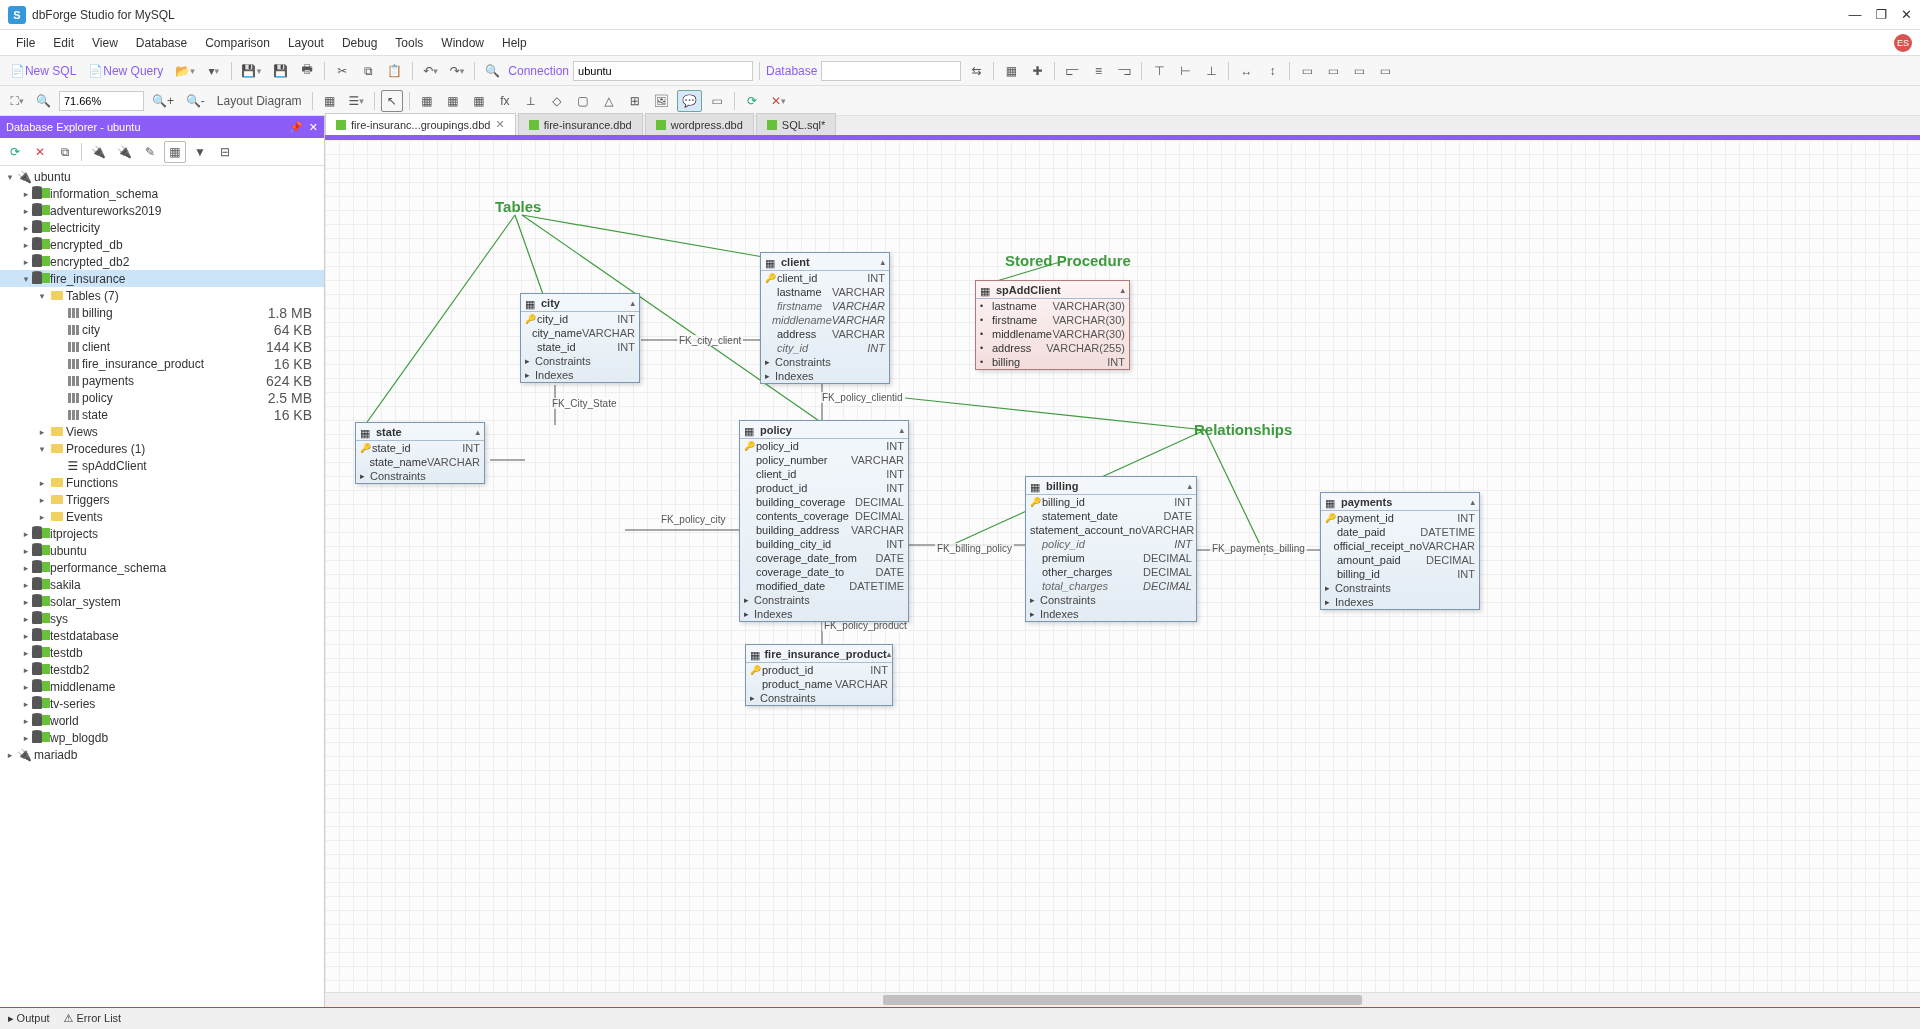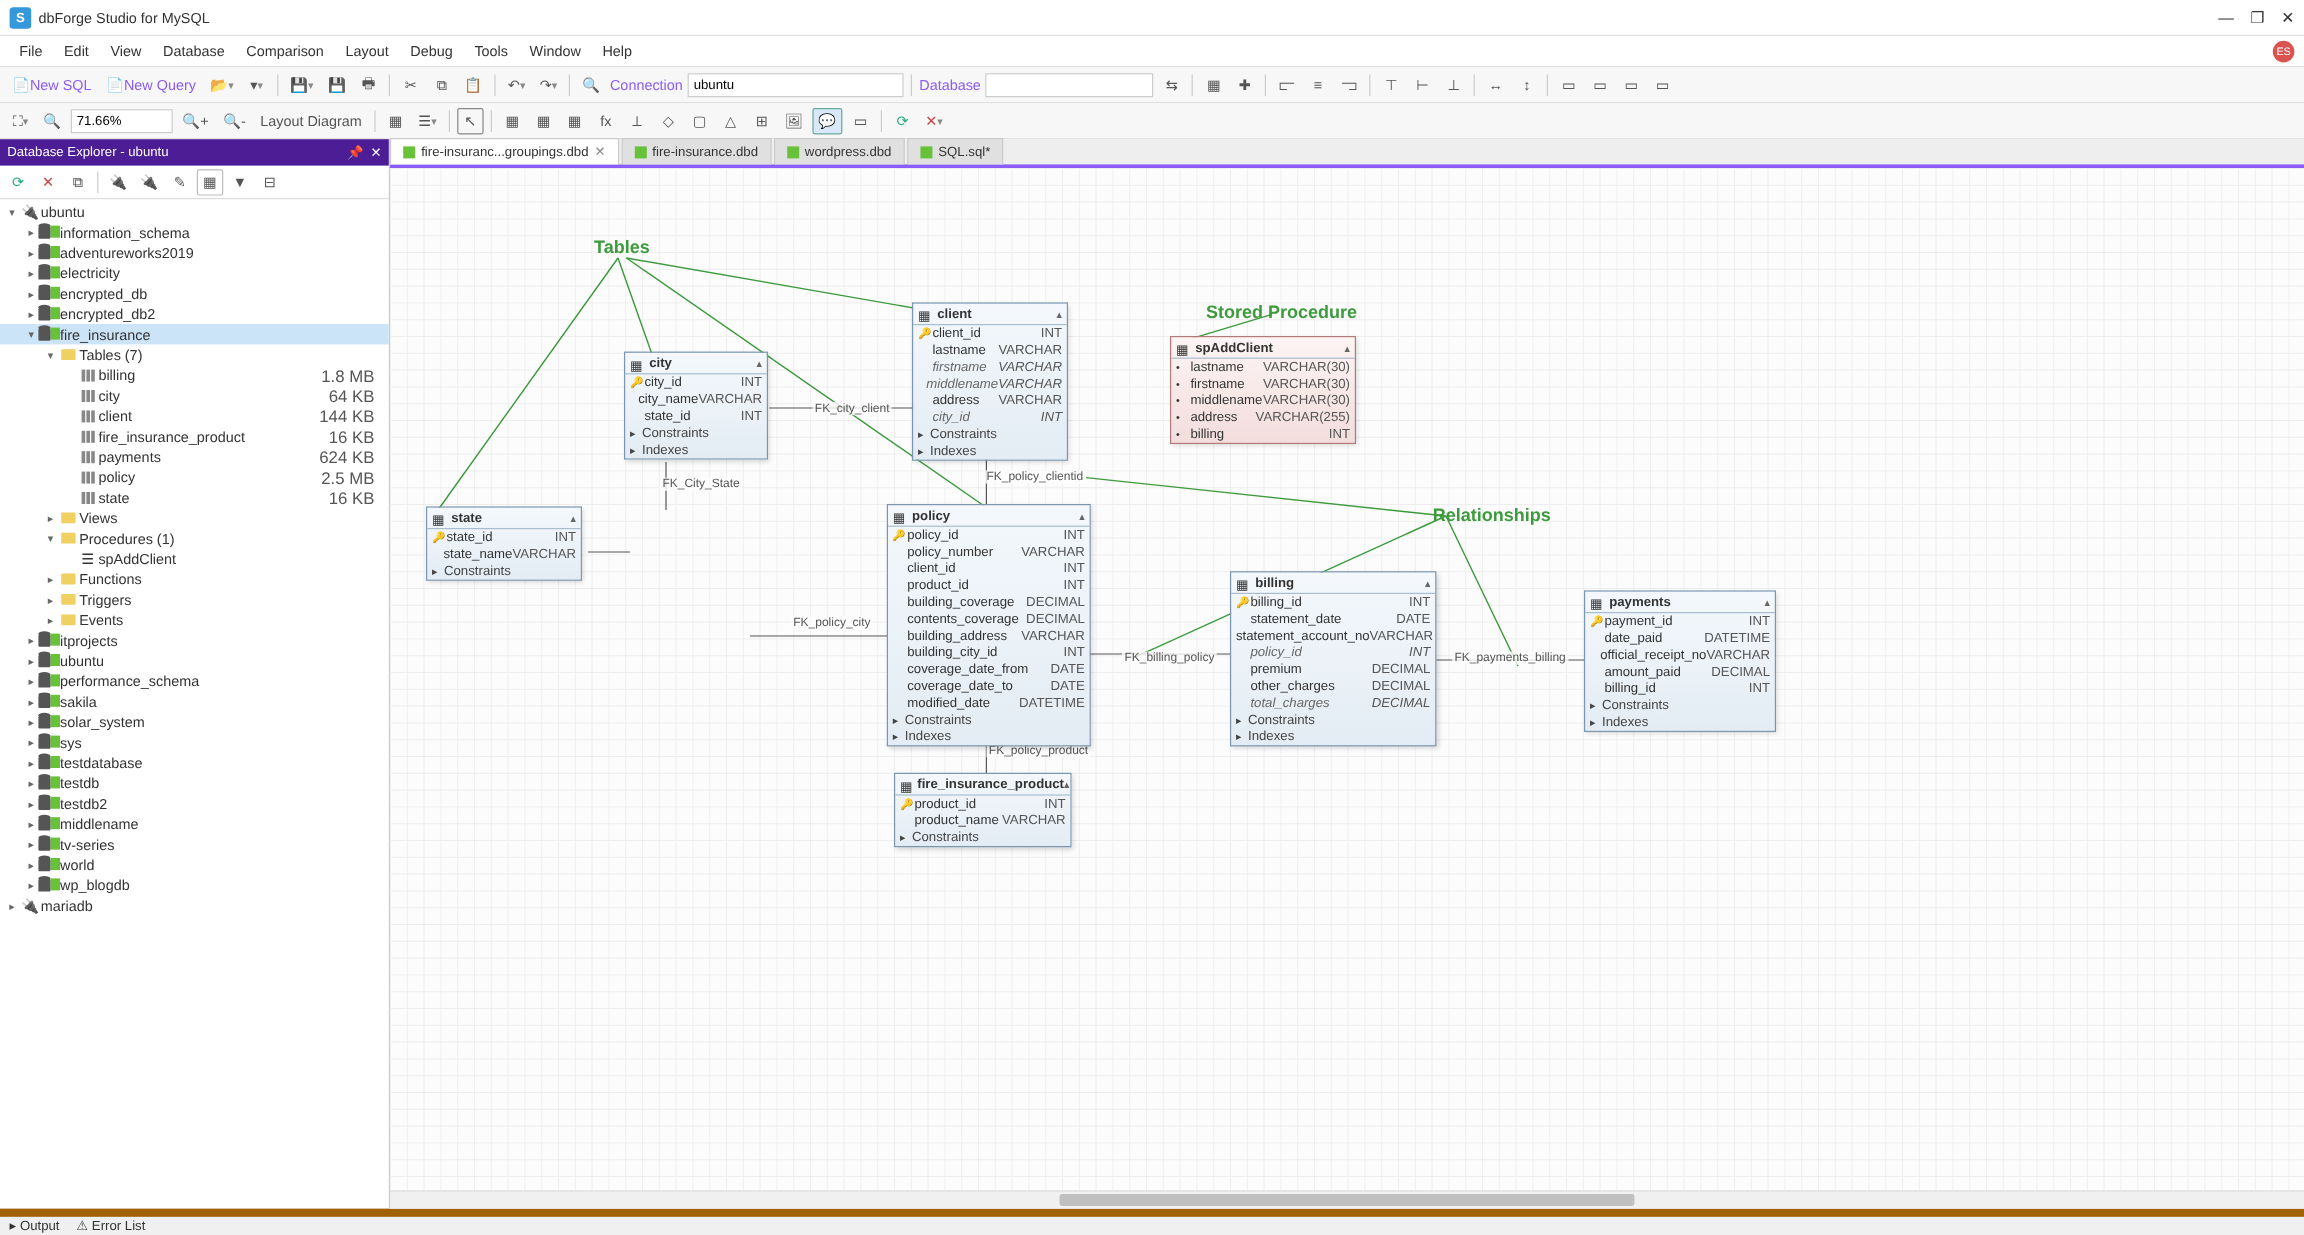--- a/index.html
+++ b/index.html
@@ -18,40 +18,40 @@
 .tb-btn { height: 22px; min-width: 22px; padding: 0 4px; display:inline-flex; align-items:center; justify-content:center; cursor:pointer; border-radius:2px; color:#555;}
 .tb-sep { width:1px; height:18px; background:#ccc; margin:0 2px; }
 .tb-text { font-size:12px; color:#8b5cf6;}
 .tb-input { height:20px; border:1px solid #ccc; padding:0 4px; font-size:11px; background:#fff;}
 .tb-dd::after { content:' ▾'; color:#888; font-size:9px;}
 
 .mainrow { display:flex; height: calc(100vh - 30px - 26px - 30px - 30px - 22px); }
 
 
 .explorer { width: 325px; background:#fff; border-right:1px solid #ccc; display:flex; flex-direction:column;}
-.expl-title { height:22px; background:#4c1d95; color:#fff; font-size:11px; display:flex; align-items:center; padding:0 6px; }
+.expl-title { height:22px; background:#8b5cf6; color:#fff; font-size:11px; display:flex; align-items:center; padding:0 6px; }
 .expl-title .x-btns { margin-left:auto; display:flex; gap:6px;}
 .expl-tb { height:28px; border-bottom:1px solid #ddd; display:flex; align-items:center; gap:3px; padding:0 4px;}
 .tree { flex:1; overflow:auto; padding:2px 0;}
 .node { display:flex; align-items:center; height:17px; font-size:12px; cursor:pointer; white-space:nowrap;}
 .node.sel { background:#cce4f7; }
 .node .tw { width:12px; display:inline-flex; justify-content:center; color:#666; font-size:9px;}
 .node .ic { width:18px; display:inline-flex; justify-content:center; }
 .node .sz { margin-left:auto; padding-right:12px; color:#555; font-size:14px;}
 .dbic { width:13px; height:11px; background:#555; border-radius:2px 2px 1px 1px; position:relative;}
 .dbic::before{content:'';position:absolute;top:-2px;left:0;right:0;height:4px;background:#555;border-radius:50%;}
 .grn { width:10px; height:10px; background:#67c23a; display:inline-block;}
 .fld { width:12px; height:9px; background:#f0d060; border-radius:1px;}
 .tblic { display:inline-flex; gap:1px;}
 .tblic::before,.tblic::after{content:'';width:3px;height:10px;background:#888;}
 .tblic span{width:3px;height:10px;background:#888;}
 
 
 .diagarea { flex:1; display:flex; flex-direction:column; background:#fff;}
-.tabs { height:24px; background:#eee; border-bottom:3px solid #8b5cf6; display:flex; align-items:flex-end;}
+.tabs { height:24px; background:#eee; border-bottom:5px solid #8b5cf6; display:flex; align-items:flex-end;}
 .tab { height:22px; padding:0 10px; display:flex; align-items:center; gap:5px; font-size:11px; background:#e0e0e0; border:1px solid #ccc; border-bottom:none; margin-right:2px; cursor:pointer;}
 .tab.active { background:#fff; }
 .tab .close { font-size:11px; color:#888;}
 .canvas { flex:1; position:relative; overflow:auto;
   background-color:#fcfcfc;
   background-image:linear-gradient(#eee 1px,transparent 1px),linear-gradient(90deg,#eee 1px,transparent 1px);
   background-size:14px 14px;
 }
 
 
@@ -68,21 +68,21 @@
 .ent-sub { height:14px; padding:0 4px; display:flex; align-items:center; color:#444;}
 .ent-sub .arr { width:10px; font-size:9px;}
 
 .glabel { position:absolute; color:#3d9a3d; font-weight:bold; font-size:15px;}
 .fklabel { position:absolute; font-size:10px; color:#555; background:rgba(252,252,252,0.8); padding:0 2px;}
 
 svg.links { position:absolute; top:0; left:0; width:2000px; height:900px; pointer-events:none;}
 svg.links line.green { stroke:#3d9a3d; stroke-width:1.2;}
 svg.links line.rel { stroke:#555; stroke-width:1;}
 
-.statusbar { height:22px; background:#f0f0f0; border-top:7px solid #a16207; display:flex; align-items:center; padding:0 8px; gap:14px; font-size:11px;}
+.statusbar { height:22px; background:#f0f0f0; border-top:1px solid #a16207; display:flex; align-items:center; padding:0 8px; gap:14px; font-size:11px;}
 .scrollbar-h { position:absolute; bottom:0; left:0; right:0; height:15px; background:#f0f0f0; border-top:1px solid #ddd;}
 .scrollbar-h .thumb{ position:absolute; left:35%; width:30%; top:2px; bottom:2px; background:#c0c0c0; border-radius:2px;}
 </style>
 </head>
 <body>
 
 <div class="titlebar">
   <span class="logo">S</span>
   <span class="title">dbForge Studio for MySQL</span>
   <div class="winbtns">

